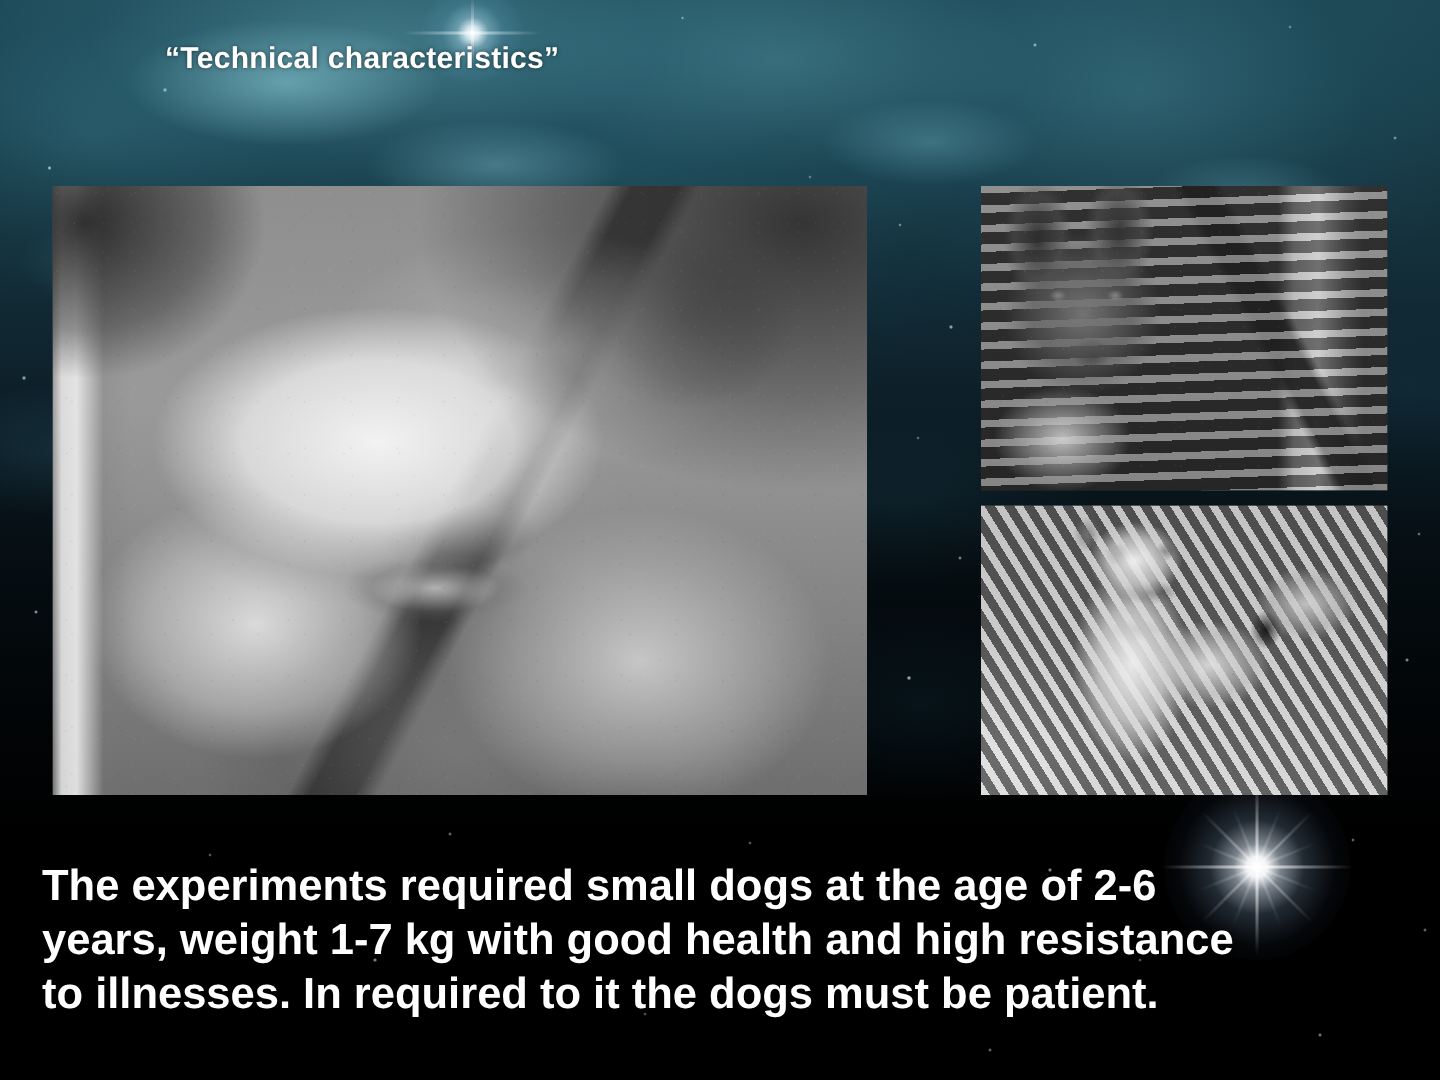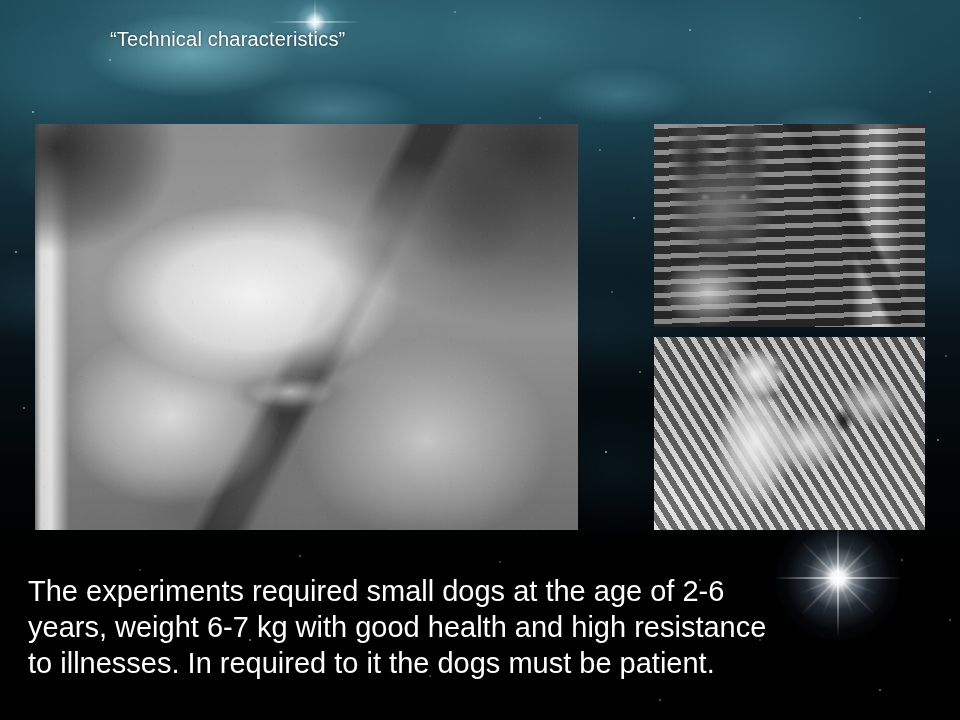--- a/index.html
+++ b/index.html
@@ -178,20 +178,21 @@
   #title {
     position: absolute;
     left: 110px;
     top: 27px;
     font-size: 20px;
     line-height: 24px;
     color: #ffffff;
     letter-spacing: 0.2px;
     white-space: nowrap;
     text-shadow: 0 0 3px rgba(0,0,0,0.55);
+    font-weight: bold;
   }
 
   
   .photo {
     position: absolute;
     overflow: hidden;
     background: #2b2b2b;
   }
   #photo-main   { left: 35px;  top: 124px; width: 543px; height: 406px; }
   #photo-puppy  { left: 654px; top: 124px; width: 271px; height: 203px; }
@@ -318,20 +319,21 @@
   
   #body-text {
     position: absolute;
     left: 28px;
     top: 573px;
     width: 890px;
     color: #ffffff;
     font-size: 29px;
     line-height: 36px;
     text-shadow: 0 0 4px rgba(0,0,0,0.75);
+    font-weight: bold;
   }
   #body-text .line { white-space: nowrap; }
 </style>
 </head>
 <body>
 
 <div id="slide">
 
   <div class="bg-layer" id="bg-base"></div>
   <div class="bg-layer" id="bg-nebula-a"></div>
@@ -371,17 +373,17 @@
   </div>
 
   <div class="photo" id="photo-laika">
     <div class="scene"></div>
     <div class="stripes-mask"></div>
     <div class="grain"></div>
   </div>
 
   <div id="body-text">
     <div class="line">The experiments required small dogs at the age of  2-6</div>
-    <div class="line">years, weight 6-7 kg with good health and high resistance</div>
+    <div class="line">years, weight 1-7 kg with good health and high resistance</div>
     <div class="line">to illnesses. In required to it the dogs must be patient.</div>
   </div>
 
 </div>
 
 </body></html>

